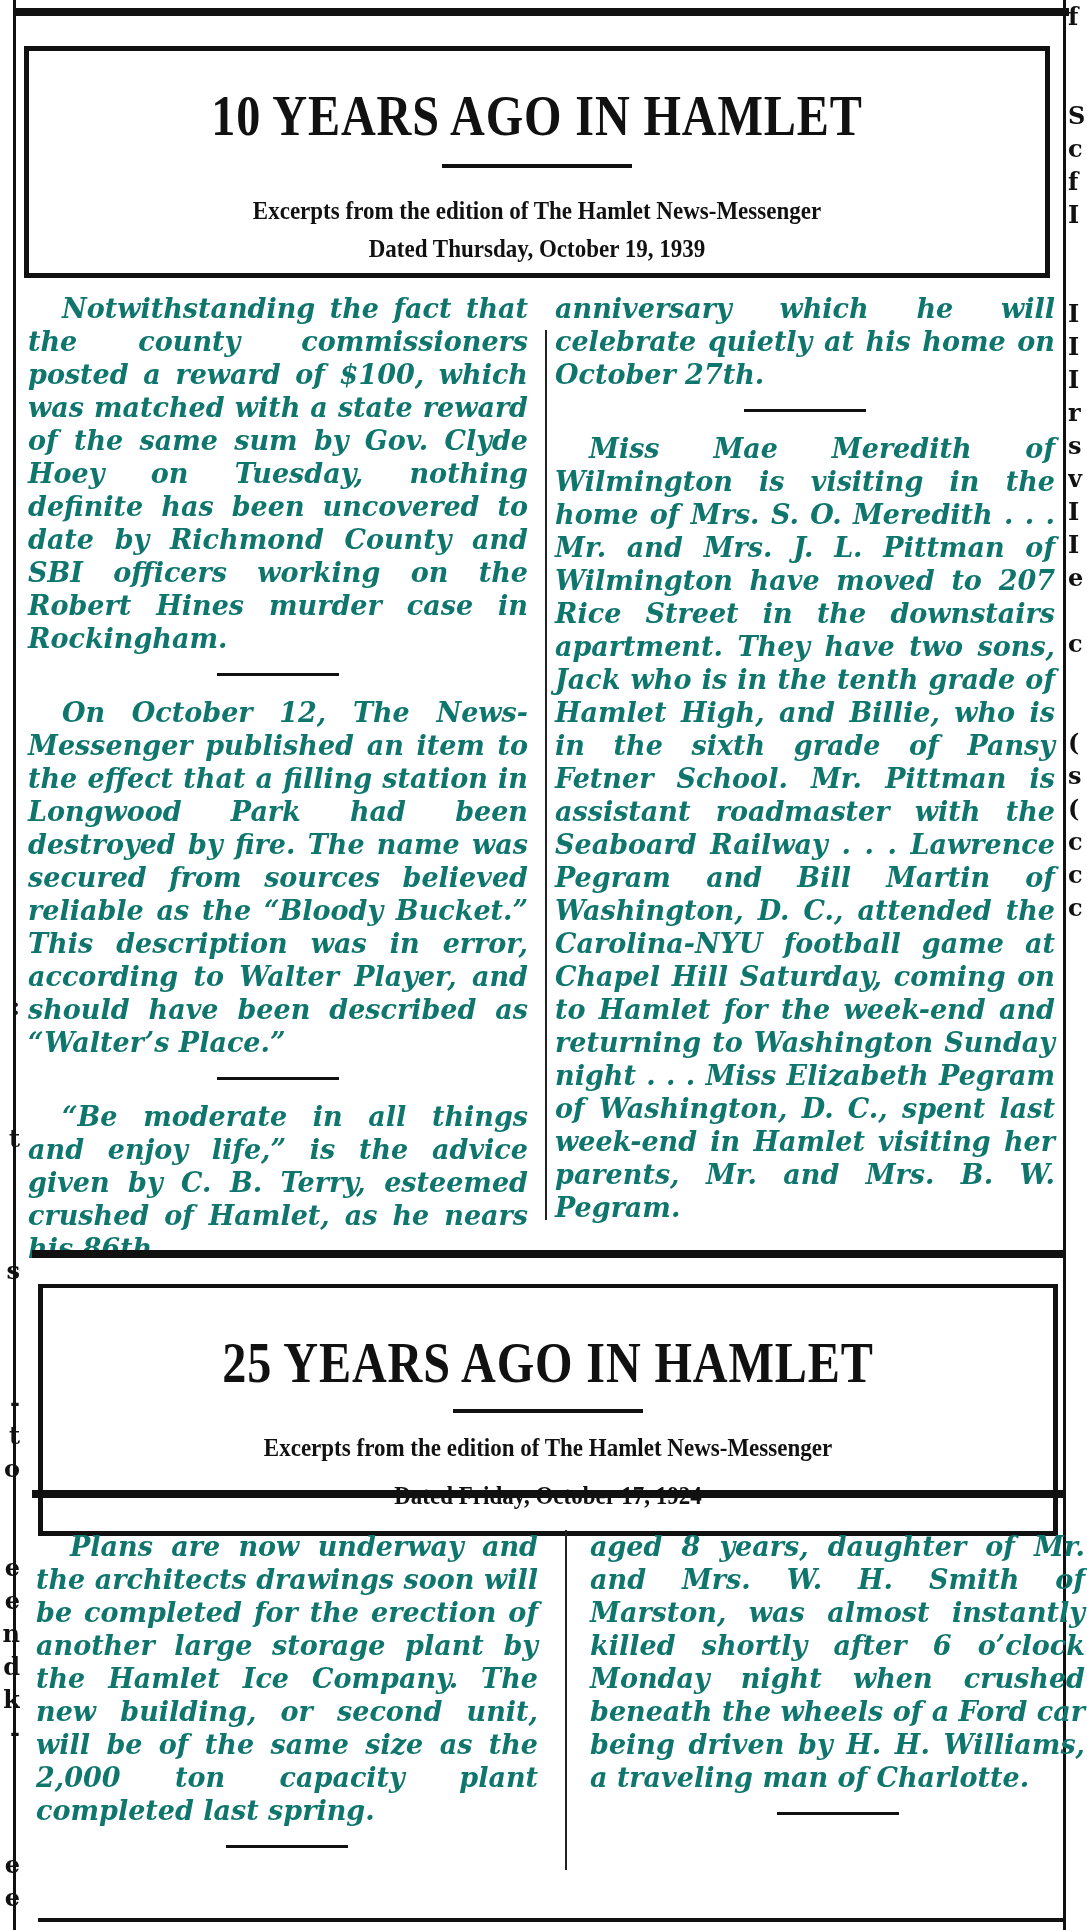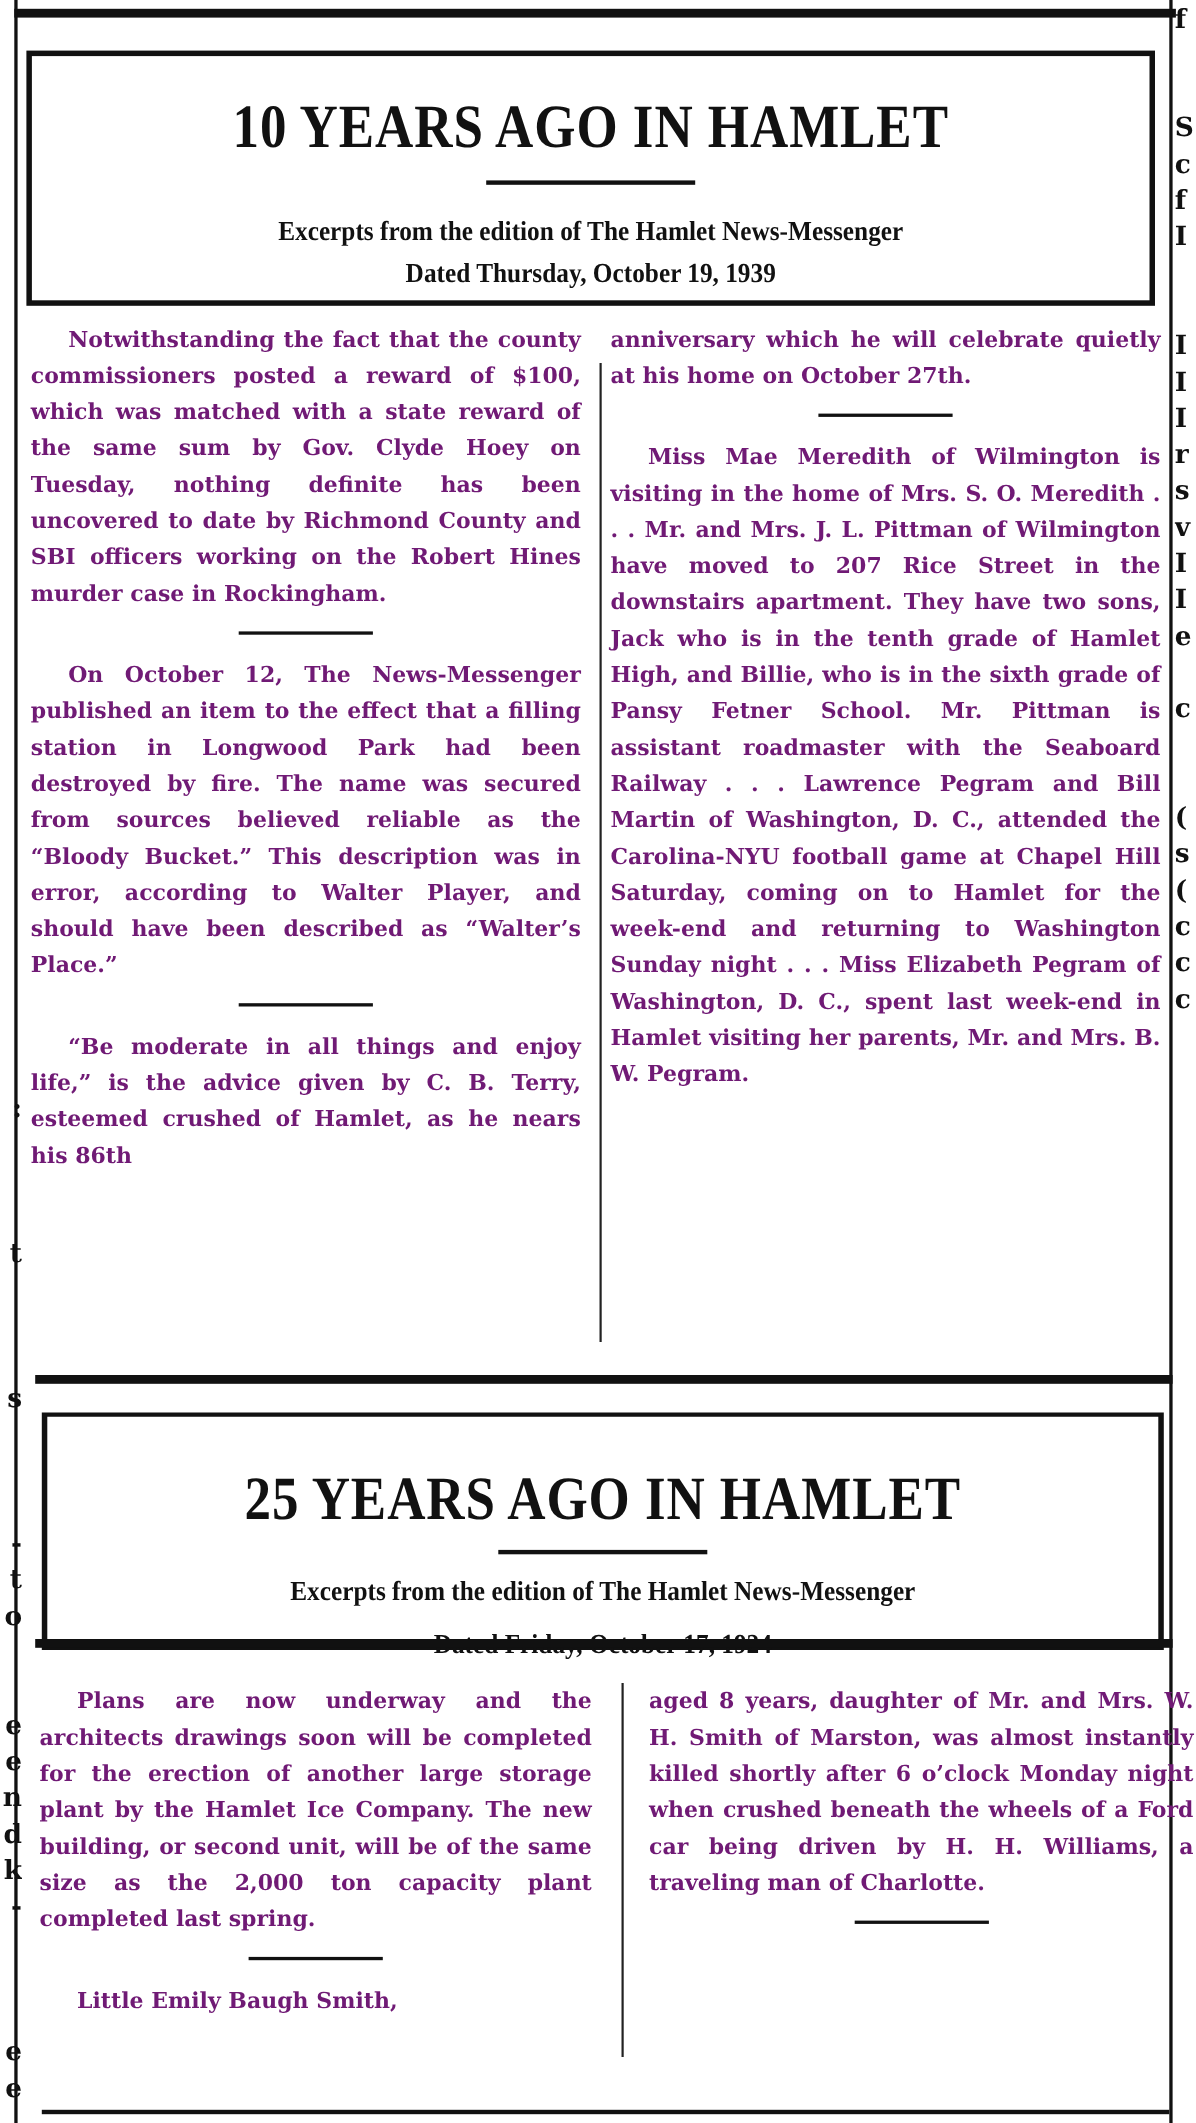--- a/index.html
+++ b/index.html
@@ -20,21 +20,21 @@
   .frag-left { left: 0; text-align: right; }
   .frag-right { left: 1068px; text-align: left; }
   .frag-col div { height: 33px; }
 
   
   .head-box {
     position: absolute; border: 5px solid #111; box-sizing: border-box;
     text-align: center; background: #fff; margin-top: 18px;
   }
   .head-box.box1 { left: 24px; top: 28px; width: 1026px; height: 232px; }
-  .head-box.box2 { left: 38px; top: 1266px; width: 1020px; height: 216px; border-top-width: 4px; }
+  .head-box.box2 { left: 38px; top: 1266px; width: 1020px; height: 252px; border-top-width: 4px; }
   .box2-top-bar { position: absolute; left: 32px; top: 1250px; width: 1034px; height: 8px; background: #111; }
   .box2-bottom-bar { position: absolute; left: 32px; top: 1490px; width: 1034px; height: 8px; background: #111; }
 
   .head-title {
     font-family: "Liberation Serif", "DejaVu Serif", serif;
     font-weight: bold; font-size: 56px; letter-spacing: 1px;
     transform: scaleX(0.86); transform-origin: center;
     margin: 0; line-height: 60px;
   }
   .box1 .head-title { margin-top: 35px; }
@@ -48,22 +48,22 @@
   }
   .box1 .head-sub { margin-top: 26px; font-size: 25px; }
   .box2 .head-sub { margin-top: 18px; }
   .head-sub + .head-sub { margin-top: 4px; }
   .box2 .head-sub + .head-sub { margin-top: 14px; }
 
   
   .col {
     position: absolute; width: 500px;
     font-family: "DejaVu Serif", "Liberation Serif", serif;
-    font-weight: bold; font-size: 20px; line-height: 33px;
-    text-align: justify; color: #701a75;
+    font-weight: bold; font-size: 27px; line-height: 33px;
+    text-align: justify; color: #0f766e; font-style: italic;
   }
   .col p { margin: 0; text-indent: 34px; }
   .col p.no-indent { text-indent: 0; }
   .col .sep { width: 122px; height: 3px; background: #111; margin: 18px auto 20px; }
 
   .col1a { left: 28px; top: 292px; }
   .col1b { left: 555px; top: 292px; }
   .col2a { left: 36px; top: 1530px; width: 502px; }
   .col2b { left: 590px; top: 1530px; width: 495px; }
 
@@ -233,21 +233,20 @@
     <div class="head-sub">Excerpts from the edition of The Hamlet News-Messenger</div>
     <div class="head-sub">Dated Friday, October 17, 1924</div>
   </div>
   <div class="box2-bottom-bar"></div>
 
   <div class="gutter gutter2"></div>
 
   <div class="col col2a">
     <p>Plans are now underway and the architects drawings soon will be completed for the erection of another large storage plant by the Hamlet Ice Company. The new building, or second unit, will be of the same size as the 2,000 ton capacity plant completed last spring.</p>
     <div class="sep"></div>
-    <p>Little Emily Baugh Smith,</p>
   </div>
 
   <div class="col col2b">
     <p class="no-indent">aged 8 years, daughter of Mr. and Mrs. W. H. Smith of Marston, was almost instantly killed shortly after 6 o’clock Monday night when crushed beneath the wheels of a Ford car being driven by H. H. Williams, a traveling man of Charlotte.</p>
     <div class="sep"></div>
   </div>
 
   <div class="bottom-bar"></div>
 </div>
 

